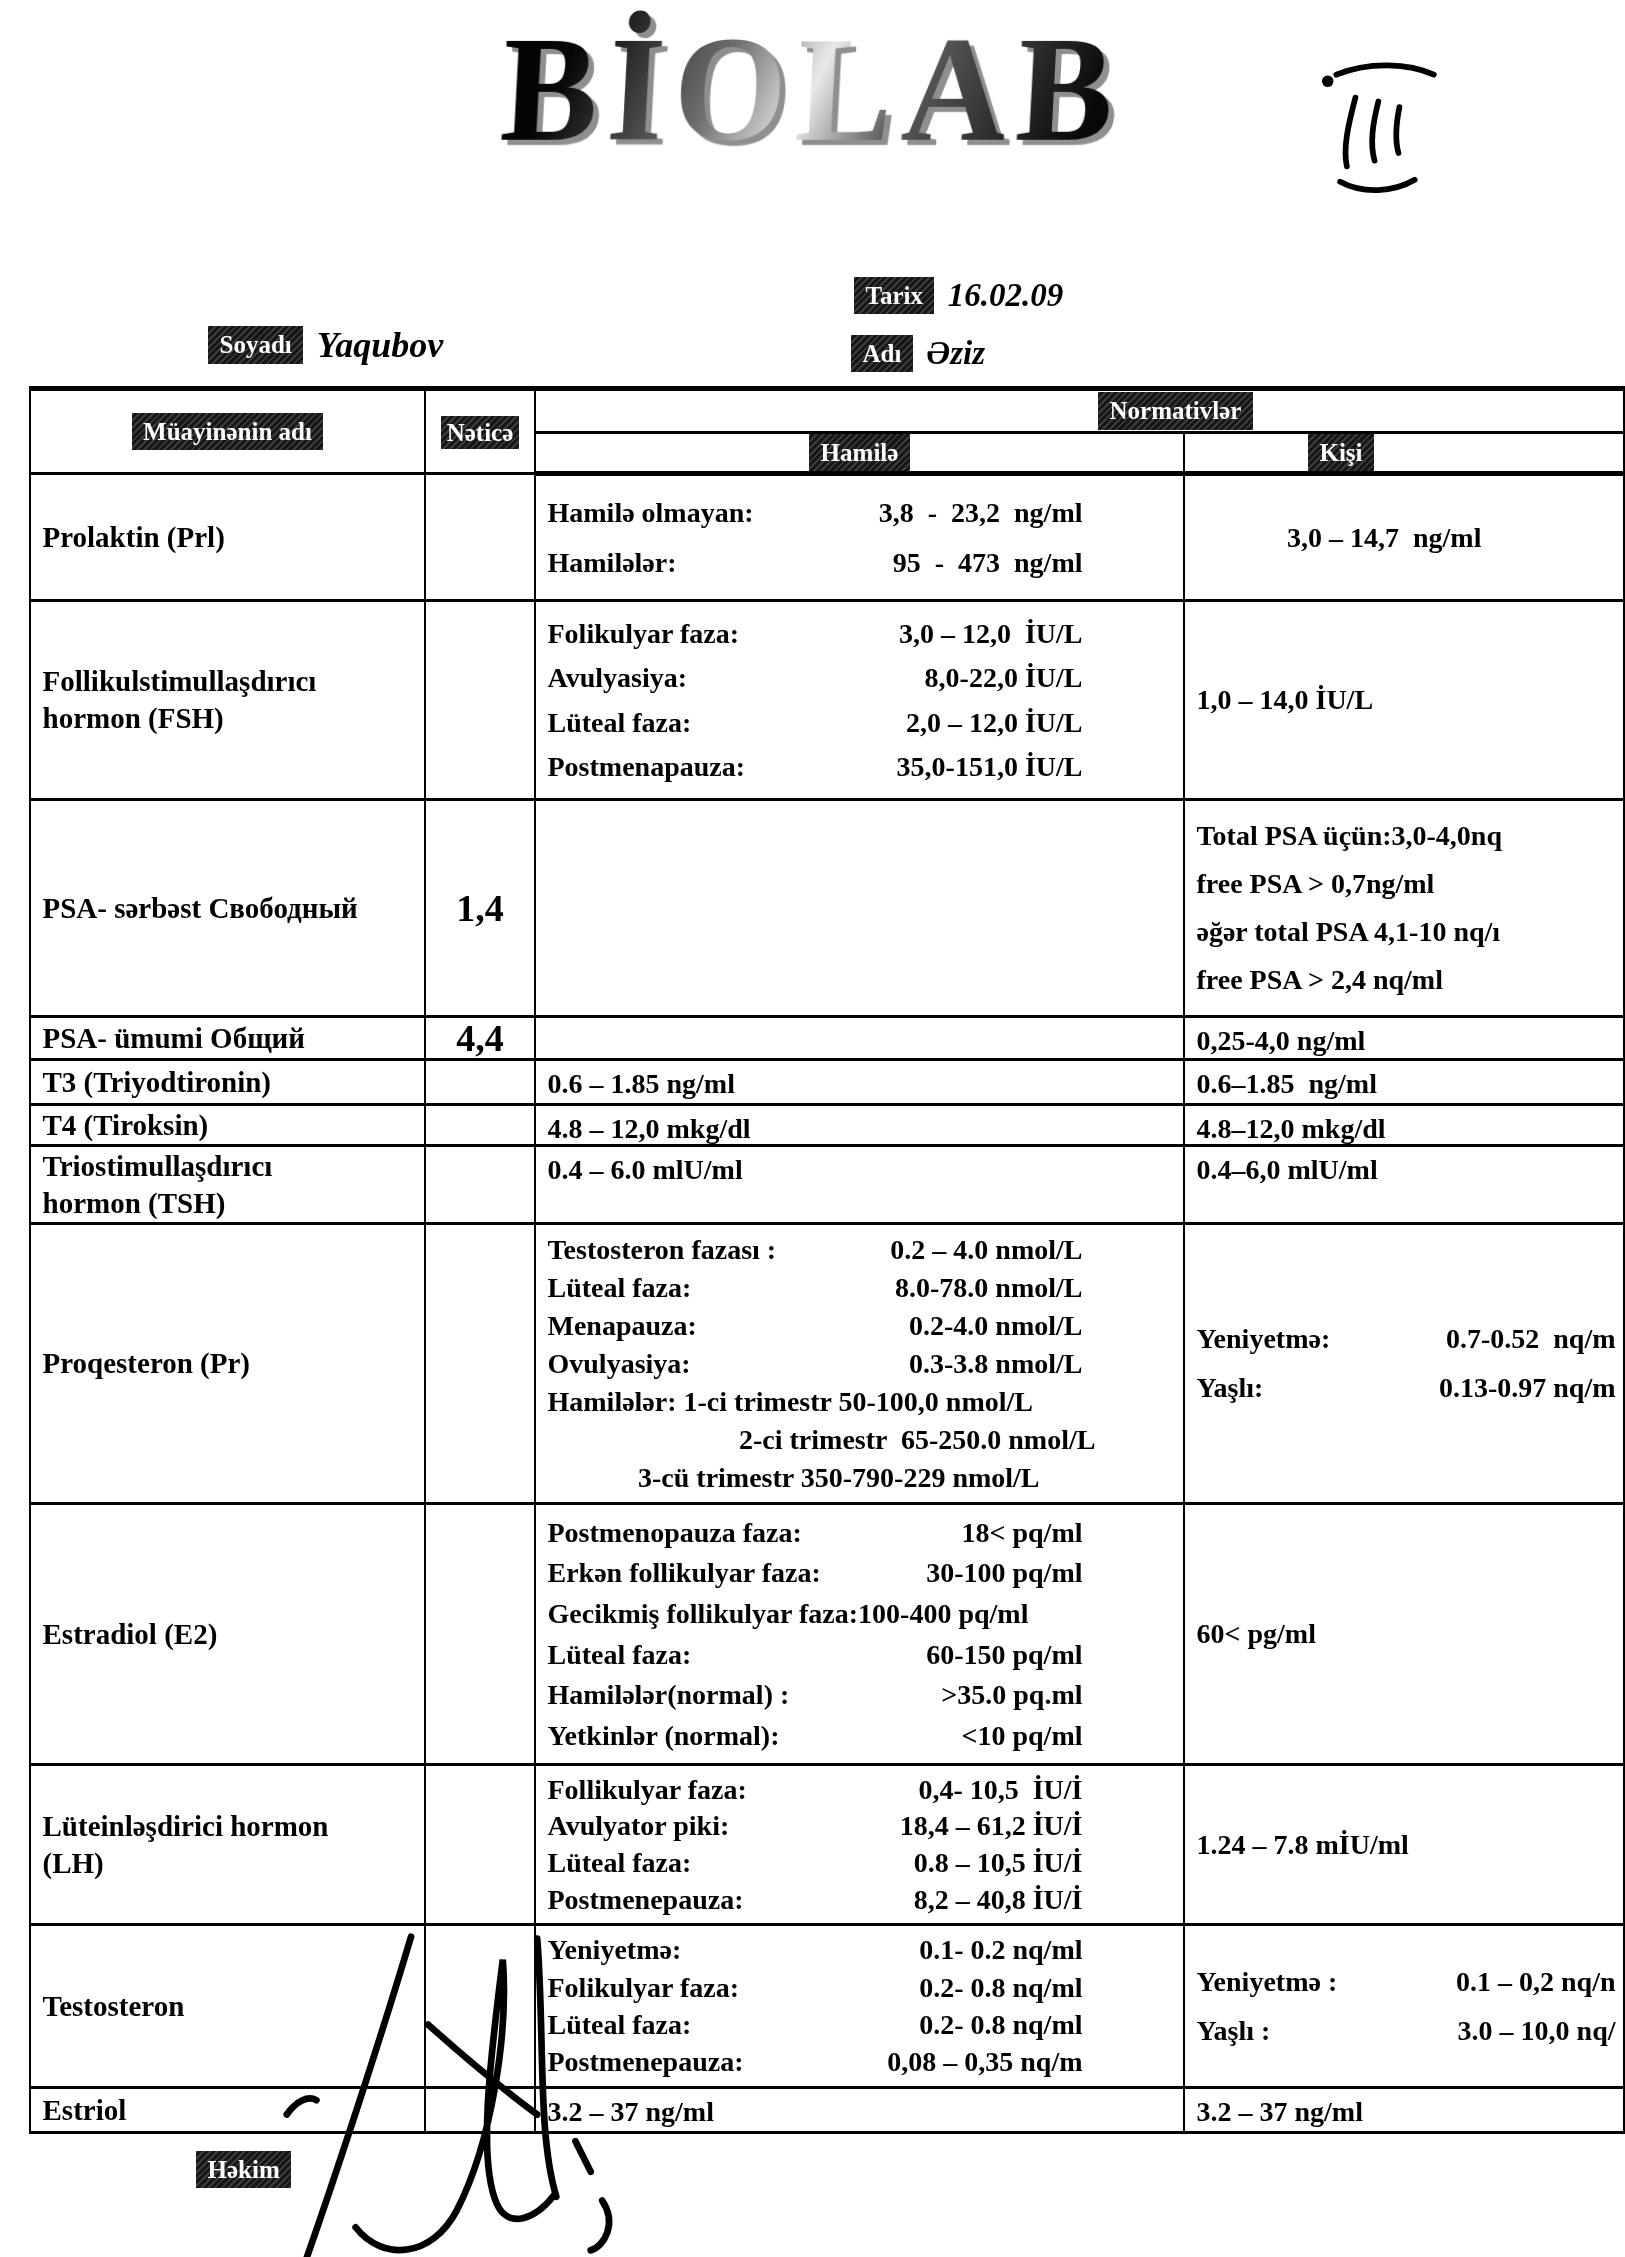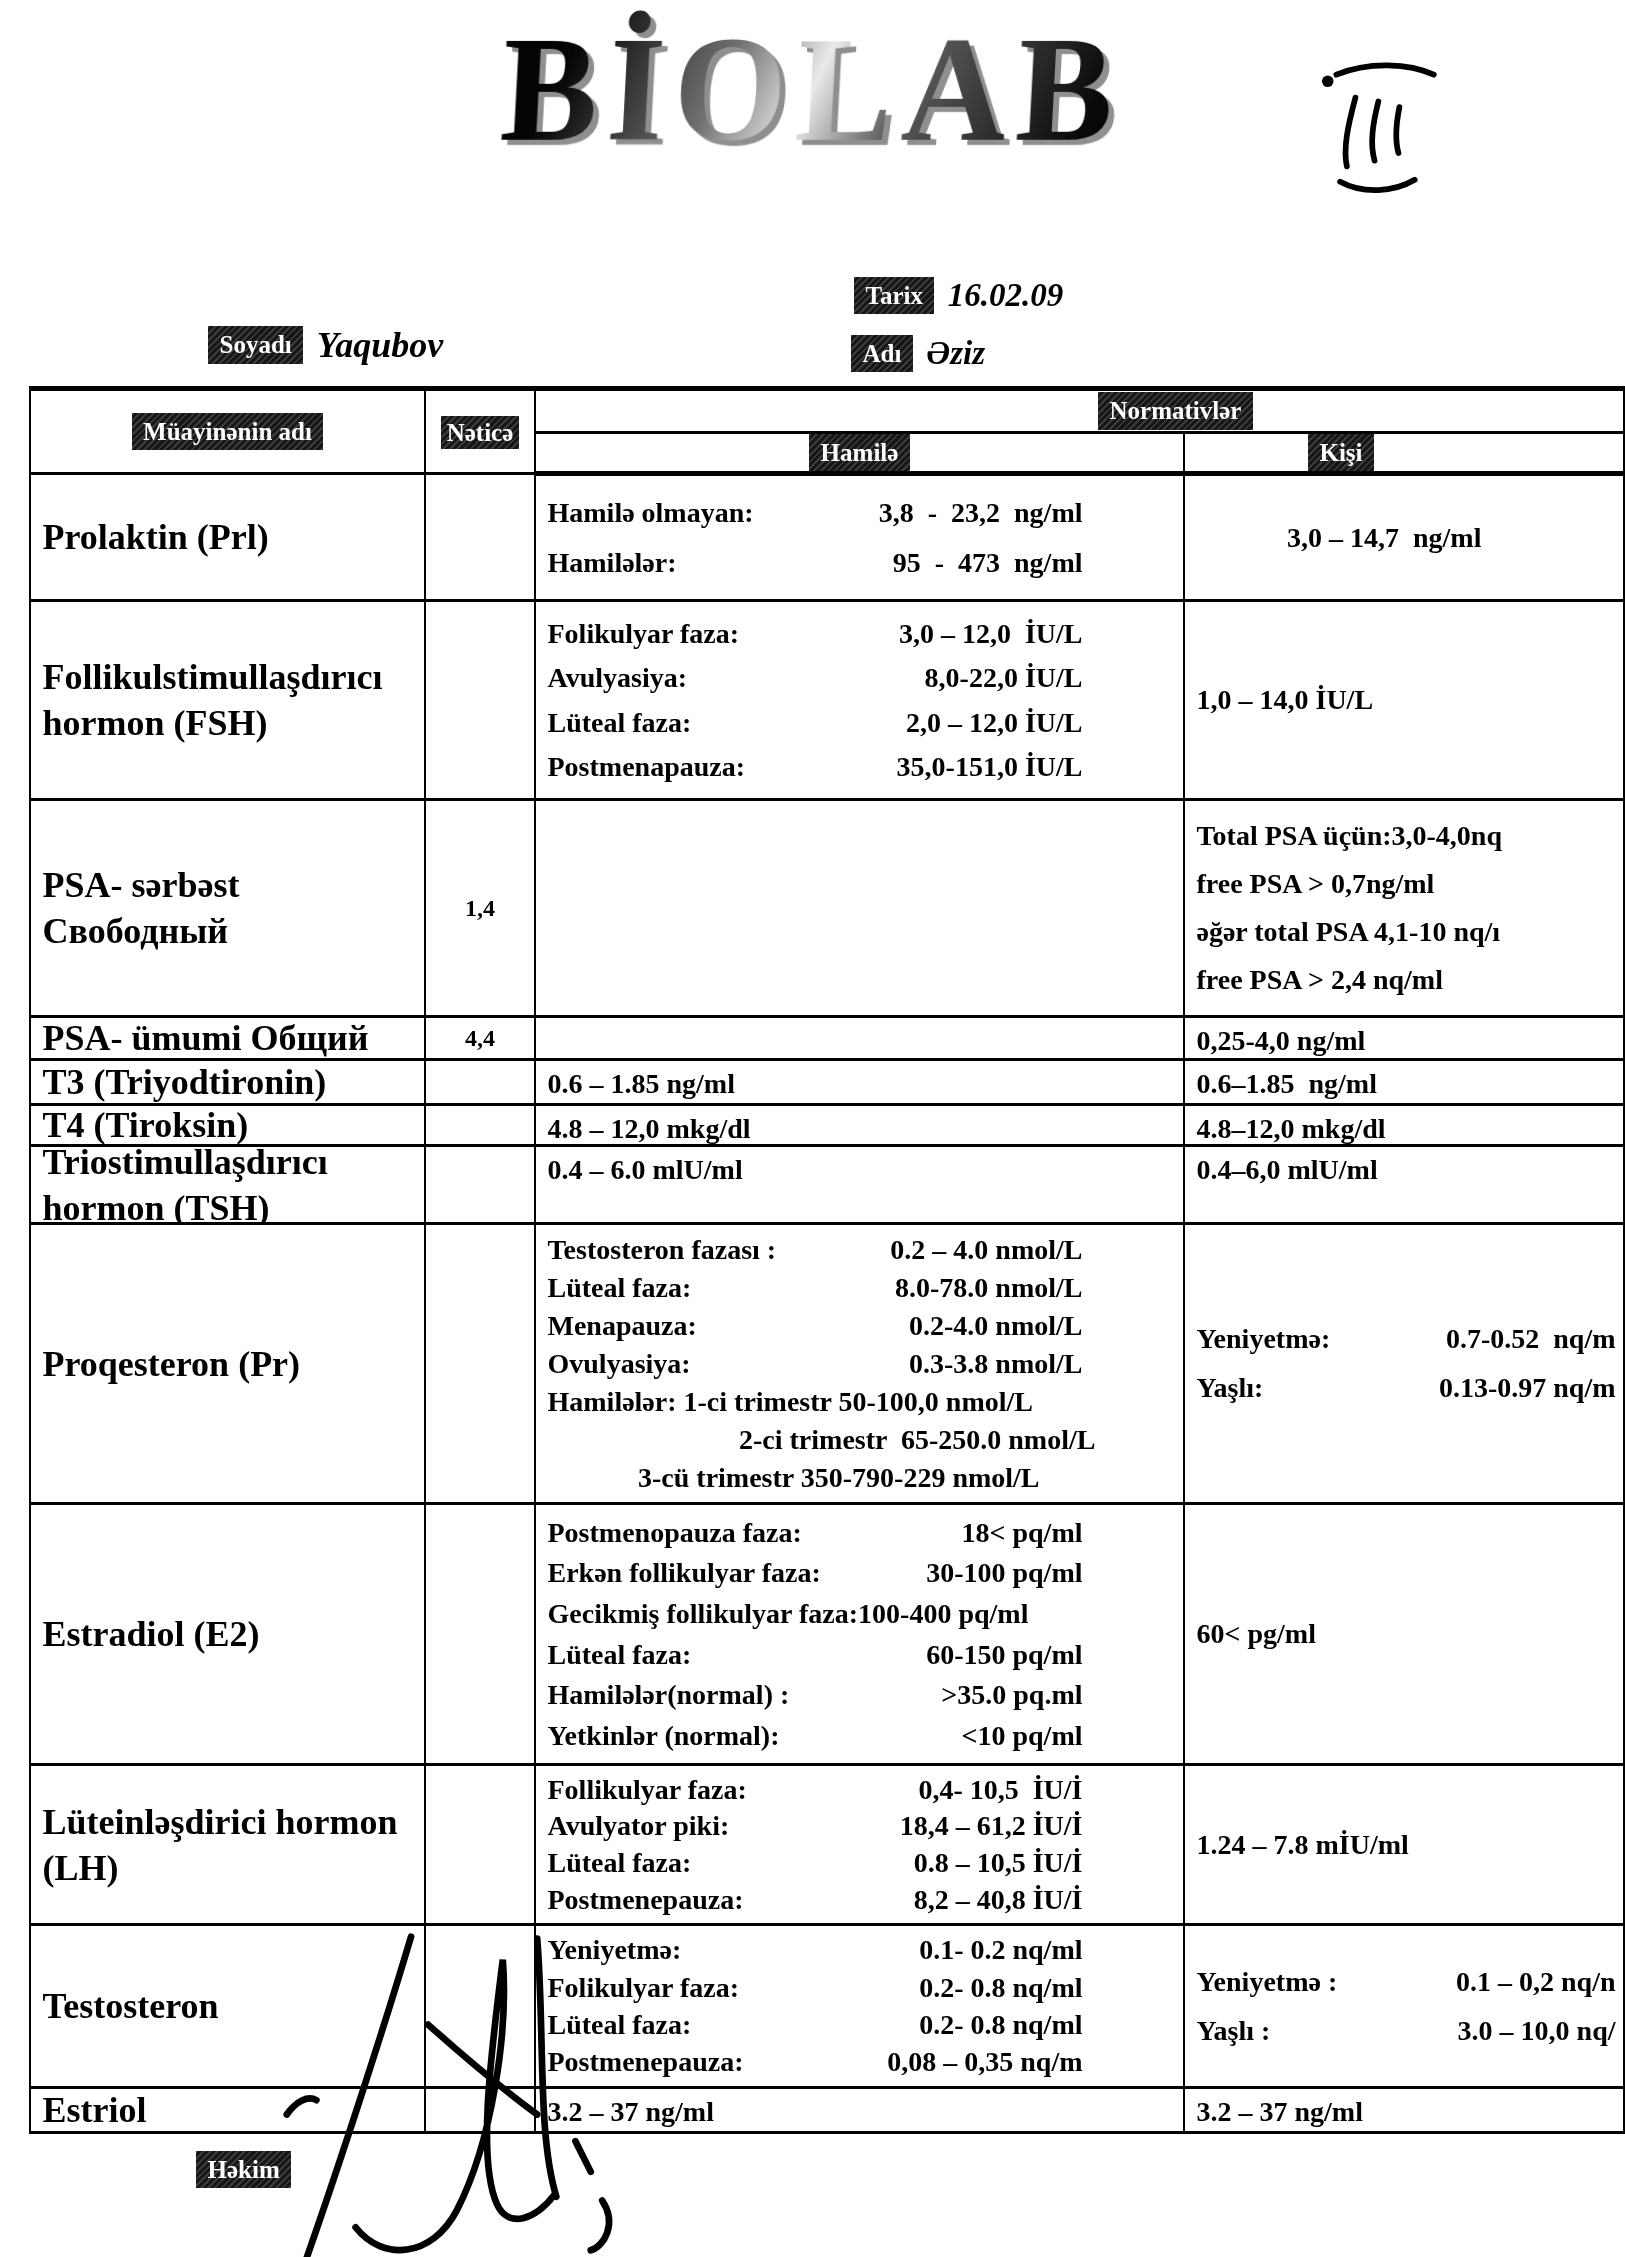--- a/index.html
+++ b/index.html
@@ -48,22 +48,22 @@
   thead th{font-weight:bold;text-align:center;}
   thead th.h-norm{border-bottom:3.8px solid #000;}
   thead tr.hr2 th{border-bottom:5.7px solid #000;}
   th .inv.shift-right{transform:translateX(96px);}
   th .inv.shift-left{transform:translateX(-67px);margin-left:8px;}
   .inv.wrap2{width:67px;word-break:break-all;text-align:center;padding:2.9px 5.7px;}
   td .wrap{display:flex;flex-direction:column;justify-content:space-evenly;}
   td .wrap.top{justify-content:flex-start;padding-top:4.8px;}
   td .wrap.mid{justify-content:center;}
   td .wrap.midgroup{justify-content:center;gap:15.3px;}
-  td.c-name .wrap{justify-content:center;padding-left:11.5px;white-space:pre-line;line-height:1.28;font-size:36px;}
-  td.c-res .wrap{justify-content:center;align-items:center;font-size:24px;}
+  td.c-name .wrap{justify-content:center;padding-left:11.5px;white-space:pre-line;line-height:1.28;font-size:29px;}
+  td.c-res .wrap{justify-content:center;align-items:center;font-size:38px;}
   .pair{display:flex;justify-content:space-between;padding-left:11.5px;white-space:pre;line-height:1.2;}
   .tline{padding-left:11.5px;white-space:pre;line-height:1.2;}
   td.c-m .pair{padding-right:3.8px;}
   
   svg.marks{position:absolute;left:0;top:0;z-index:6;pointer-events:none;}
 </style>
 </head>
 <body>
 
 <div class="page">

